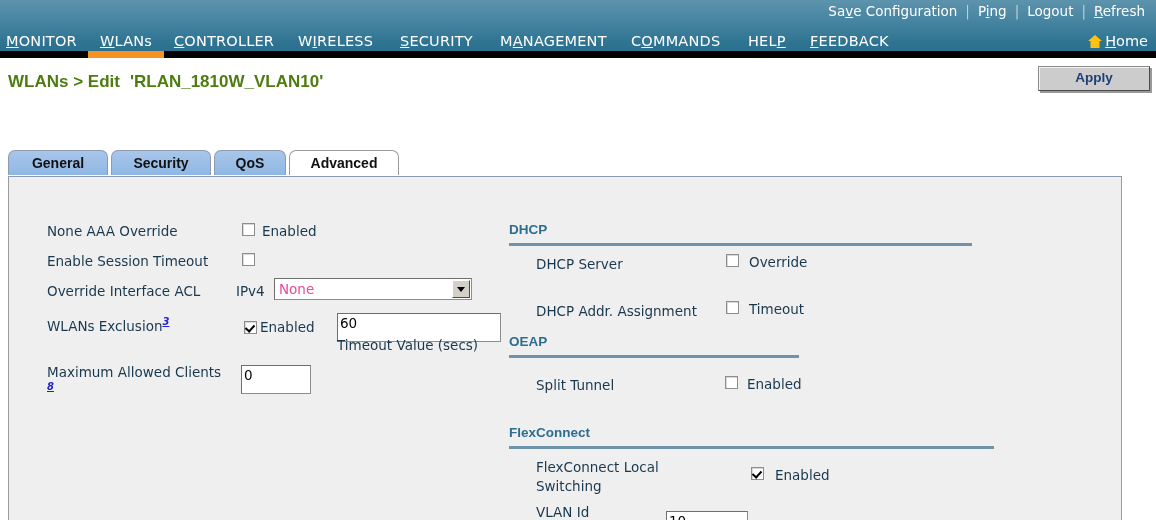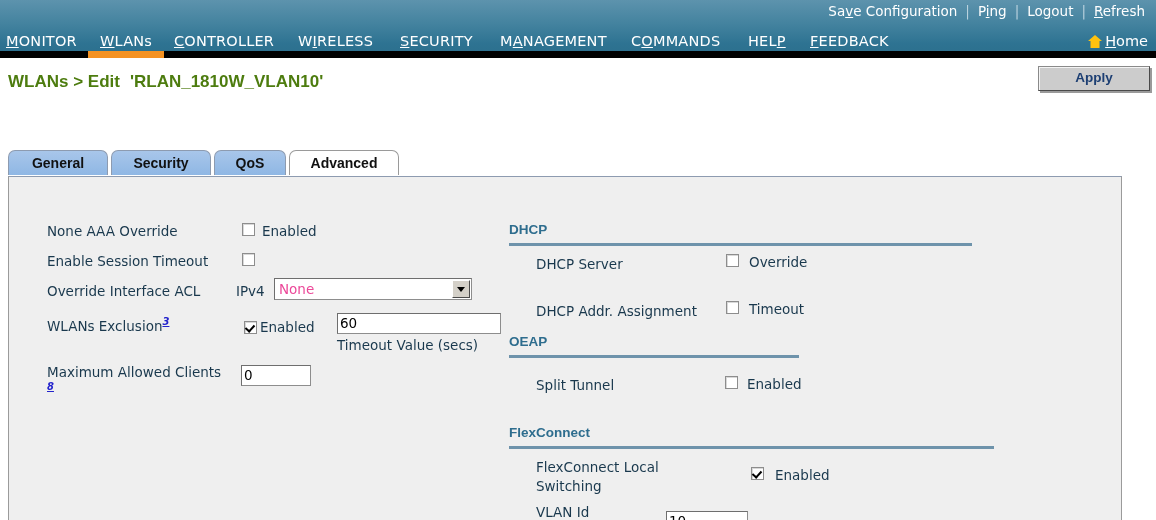--- a/index.html
+++ b/index.html
@@ -216,21 +216,21 @@
   }
 
   
   .txt {
     position: absolute;
     background: #ffffff;
     border: 1px solid #8d8d8d;
     border-top-color: #6e6e6e;
     border-left-color: #6e6e6e;
     box-sizing: border-box;
-    height: 21px;
+    height: 29px;
     line-height: 19px;
     font-size: 13.5px;
     color: #000000;
     padding: 0 2px;
     font-family: "DejaVu Sans", sans-serif;
   }
 
   
   .sel {
     position: absolute;

